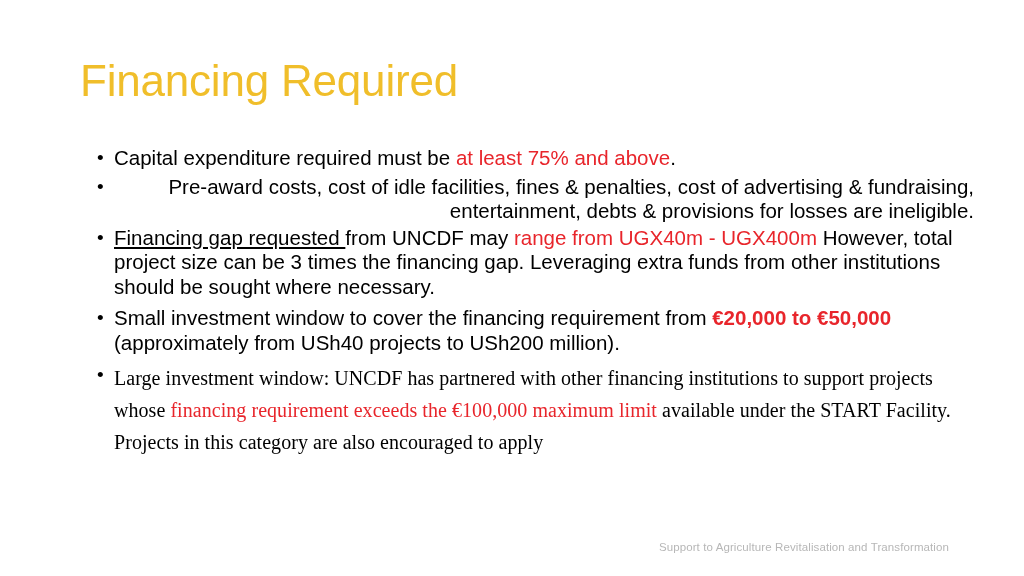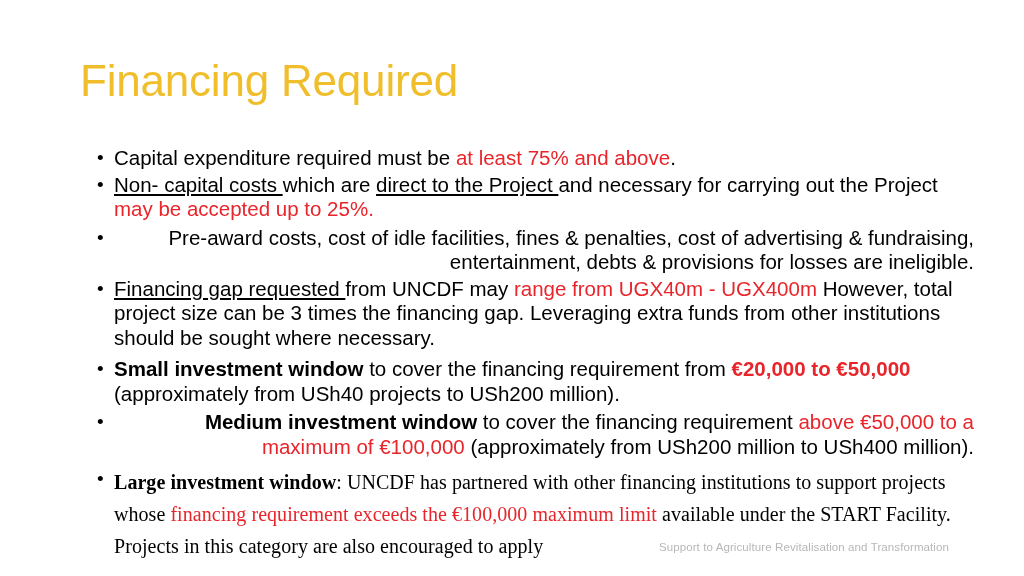--- a/index.html
+++ b/index.html
@@ -80,21 +80,21 @@
     font-size: 19px;
     line-height: 26.5px;
   }
 
   
   .bullet-item.gap-top { margin-top: 4px; text-align: right; }
   .bullet-item.gap-top-lg { margin-top: 7px; }
 
   
   .red  { color: #E8252B; }
-  .bold { font-weight: bold; }
+  .bold { font-weight: normal; }
   .uline { text-decoration: underline; text-underline-offset: 1.5px; }
   .red.bold { color: #E8252B; font-weight: bold; }
 
   
   .footer {
     position: absolute;
     left: 0;
     right: 0;
     top: 540px;
     text-align: right;
@@ -107,23 +107,21 @@
 </style>
 </head>
 <body>
 
 <div class="slide">
 
   <div class="slide-title">Financing Required</div>
 
   <ul class="body-list">
       <li class="bullet-item"><span>Capital expenditure required must be </span><span class="red">at least 75% and above</span><span>.</span></li>
-      <li class="bullet-item"><span class="uline">Non- capital costs </span><span>which are </span><span class="uline">direct to the Project </span><span>and necessary for carrying out the Project </span><span class="red">may be accepted up to 25%.</span></li>
       <li class="bullet-item gap-top"><span>Pre-award costs, cost of idle facilities, fines &amp; penalties, cost of advertising &amp; fundraising, entertainment, debts &amp; provisions for losses are ineligible.</span></li>
       <li class="bullet-item"><span class="uline">Financing gap requested </span><span>from UNCDF may </span><span class="red">range from UGX40m - UGX400m</span><span> However, total project size can be 3 times the financing gap. Leveraging extra funds from other institutions should be sought where necessary.</span></li>
       <li class="bullet-item gap-top-lg"><span class="bold">Small investment window</span><span> to cover the financing requirement from </span><span class="red bold">€20,000 to €50,000</span><span> (approximately from USh40 projects to USh200 million).</span></li>
-      <li class="bullet-item gap-top"><span class="bold">Medium investment window</span><span> to cover the financing requirement </span><span class="red">above €50,000 to a maximum of €100,000</span><span> (approximately from USh200 million to USh400 million).</span></li>
       <li class="bullet-item serif gap-top-lg"><span class="bold">Large investment window</span><span>: UNCDF has partnered with other financing institutions to support projects whose </span><span class="red">financing requirement exceeds the €100,000 maximum limit</span><span> available under the START Facility. Projects in this category are also encouraged to apply</span></li>
     </ul>
 
   <div class="footer">Support to Agriculture Revitalisation and Transformation</div>
 
 </div>
 
 </body></html>

